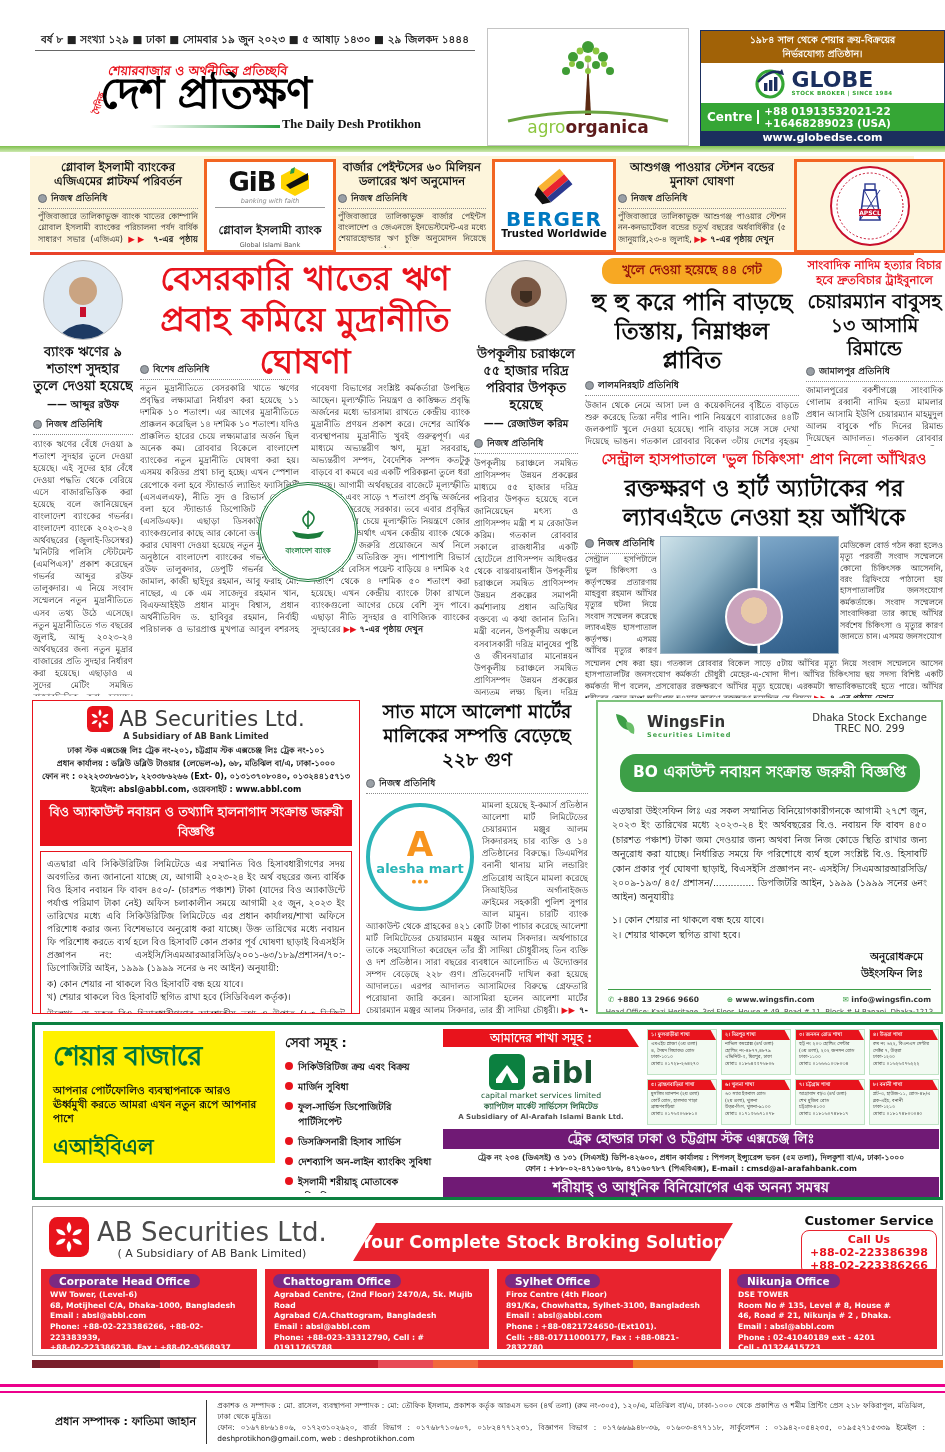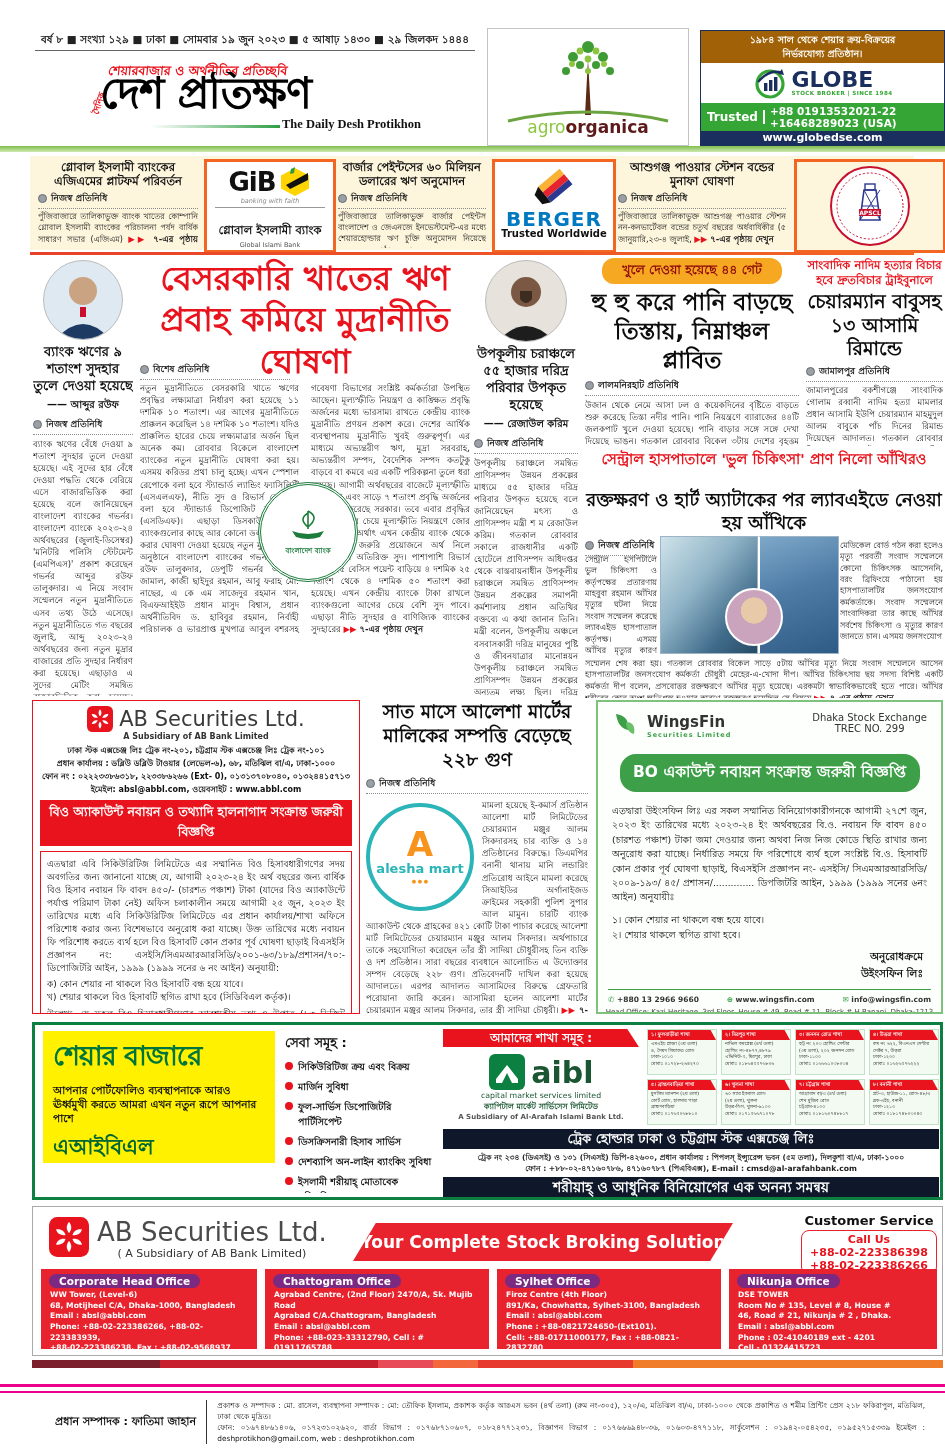--- a/index.html
+++ b/index.html
@@ -15,21 +15,21 @@
   .byline{display:flex;align-items:center;gap:4px;font-weight:bold;color:#222;font-size:9px}
   .byline i{width:7px;height:7px;border-radius:50%;background:#9aa0a6;border:1px solid #676c72;flex:none}
   .dotline{border-top:1px dotted #8a8a8a;height:0;margin-top:2px}
   .jump{font-weight:bold;font-size:8.5px}
   .jump .ar{color:#e8131c}
   .body-sm{font-size:8.5px;line-height:1.42;color:#1a1a1a}
   .kicker-pill{background:#f7a823;color:#8f0b0b;font-weight:bold;border-radius:12px;text-align:center}
   .photo{background:linear-gradient(135deg,#b7cfe0,#7b9ab5 55%,#4c6b8c);border:1px solid #9db4c6}
   .circle{border-radius:50%}
   .adborder{border:3px solid #f26522;background:#fff}
-  .green-banner{background:#0f172a;color:#fff;font-weight:bold;text-align:center}
+  .green-banner{background:#701a75;color:#fff;font-weight:bold;text-align:center}
   .office-box{background:#e8232e;border-radius:0;color:#fff;position:absolute;overflow:hidden}
   .office-pill{display:inline-block;background:#7c2982;color:#fff;font-weight:bold;border-radius:10px;padding:1px 10px;font-size:10.5px;margin:5px 0 2px 8px}
   .branch{background:#f2faf2;border:1px solid #bfe3c4;position:relative;overflow:hidden}
   .branch .bh{background:#e8131c;color:#fff;font-weight:bold;font-size:5px;padding:1px 3px;clip-path:polygon(0 0,92% 0,100% 100%,0 100%)}
   .branch .bb{font-size:4.6px;line-height:1.45;padding:1px 3px;color:#222}
   .svc{display:flex;gap:5px;align-items:flex-start;font-size:9.5px;font-weight:bold;margin-bottom:5px}
   .svc i{width:8px;height:8px;border-radius:50%;background:#e8131c;flex:none;margin-top:2px}
   .hl-black{font-weight:bold;color:#0c0c0c}
   .serif{font-family:"Liberation Serif","DejaVu Serif",serif}
 </style>
@@ -87,21 +87,21 @@
           <rect x="21" y="11" width="3.4" height="14" fill="#1b2f5e"></rect>
         <path d="M5 16 Q17 2 29 7" stroke="#1b2f5e" stroke-width="2.4" fill="none"></path>
         <path d="M29 3 L31 9 L25 8 Z" fill="#1b2f5e"></path>
       </svg>
       <div>
         <div class="b" style="font-size:22px;color:#1b2f5e;line-height:.9">GLOBE</div>
         <div class="b" style="font-size:5.6px;color:#35a635;letter-spacing:.4px">STOCK BROKER   |   SINCE 1984</div>
       </div>
     </div>
     <div style="height:28px;background:#35a635;color:#fff;display:flex;align-items:center;gap:5px;padding:0 6px">
-      <span class="b" style="font-size:12px;border-right:2px solid #fff;padding-right:5px">Trusted</span>
+      <span class="b" style="font-size:12px;border-right:2px solid #fff;padding-right:5px">Centre</span>
       <span class="b" style="font-size:10.5px;line-height:1.15">
         <span style="display:block">+88 01913532021-22</span>
         <span style="display:block">+16468289023 (USA)</span>
       </span>
     </div>
     <div class="b c" style="height:16px;background:#1b2f5e;color:#fff;font-size:11px">www.globedse.com</div>
   </div>
 
   <div class="rule" style="left:0;top:146px;width:945px;height:6px;background:linear-gradient(180deg,#7fbf4d,#cde9b0)"></div>
 
@@ -260,21 +260,21 @@
         <span>জামালপুর প্রতিনিধি</span>
       </div>
     <div class="dotline"></div>
     <div class="body-sm j" style="margin-top:2px;height:72px">
       <span>জামালপুরের বকশীগঞ্জে সাংবাদিক গোলাম রব্বানী নাদিম হত্যা মামলার প্রধান আসামি ইউপি চেয়ারম্যান মাহমুদুল আলম বাবুকে পাঁচ দিনের রিমান্ড দিয়েছেন আদালত। গতকাল রোববার বিকেল সাড়ে ৩টায় জামালপুর চিফ জুডিশিয়াল ম্যাজিস্ট্রেট</span> 
     </div>
   </div>
 
   <div class="abs" style="left:585px;top:448px;width:358px;height:250px">
     <div class="b c red" style="font-size:14.5px">সেন্ট্রাল হাসপাতালে 'ভুল চিকিৎসা' প্রাণ নিলো আঁখিরও</div>
-    <div class="hl-black c" style="font-size:18px;line-height:1.25;margin-top:17px">রক্তক্ষরণ ও হার্ট অ্যাটাকের পর ল্যাবএইডে নেওয়া হয় আঁখিকে</div>
+    <div class="hl-black c" style="font-size:23px;line-height:1.25;margin-top:2px">রক্তক্ষরণ ও হার্ট অ্যাটাকের পর ল্যাবএইডে নেওয়া হয় আঁখিকে</div>
     <div class="byline" style="margin-top:4px;width:70px">
         <i></i>
         <span>নিজস্ব প্রতিনিধি</span>
       </div>
     <div class="dotline" style="width:70px"></div>
     <div class="abs body-sm j" style="left:0;top:106px;width:72px;height:102px;font-size:8px">সেন্ট্রাল হসপিটালে ভুল চিকিৎসা ও কর্তৃপক্ষের প্রতারণায় মাহবুবা রহমান আঁখির মৃত্যুর ঘটনা নিয়ে সংবাদ সম্মেলন করেছে ল্যাবএইড হাসপাতাল কর্তৃপক্ষ। এসময় আঁখির মৃত্যুর কারণ জানতে চাইলে মৃত্যুর সঠিক ব্যাখ্যা না দিয়েই সংবাদ</div>
     <div class="abs photo" style="left:75px;top:88px;width:96px;height:116px;background:linear-gradient(130deg,#cfe3ea,#8fb3c6 40%,#3f6b8a 75%,#274b66)"></div>
     <div class="abs photo" style="left:173px;top:88px;width:78px;height:116px;background:linear-gradient(160deg,#7ea8c9,#4d7ba6 45%,#2d5b86);border-left:2px solid #fff"></div>
     <div class="abs circle" style="left:140px;top:140px;width:54px;height:54px;border:2px solid #fff;background:radial-gradient(circle at 50% 38%,#e8c9a8 0 30%,#caa3bc 31% 100%)"></div>
     <div class="abs body-sm j" style="left:255px;top:92px;width:103px;height:150px;font-size:8px">মেডিকেল বোর্ড গঠন করা হলেও মৃত্যু পরবর্তী সংবাদ সম্মেলনে কোনো চিকিৎসক আসেননি, বরং ব্রিফিংয়ে পাঠানো হয় হাসপাতালটির জনসংযোগ কর্মকর্তাকে। সংবাদ সম্মেলনে সাংবাদিকরা তার কাছে আঁখির সর্বশেষ চিকিৎসা ও মৃত্যুর কারণ জানতে চান। এসময় জনসংযোগ</div>

